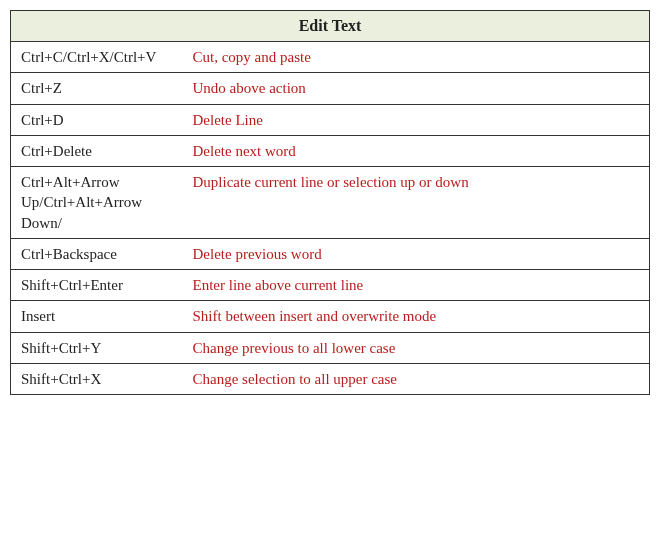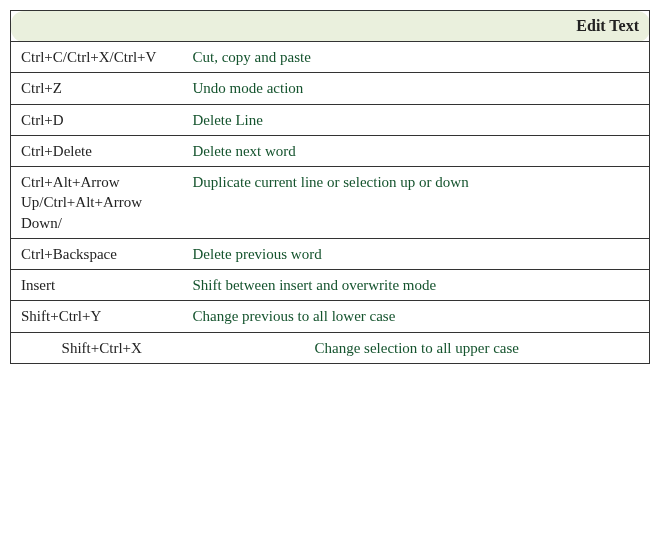--- a/index.html
+++ b/index.html
@@ -24,81 +24,84 @@
       font-weight: bold;
       font-size: 16px;
       color: #222;
     }
     .data-row {
       border-bottom: 1px solid #333;
       font-family: Liberation Serif, serif;
     }
     .data-row:last-child {
       border-bottom: none;
-      text-align: center;
     }
     .cell-shortcut {
       width: 168px;
       padding: 5px 6px 5px 10px;
       vertical-align: top;
       word-wrap: break-word;
       line-height: 1.35;
       color: #222;
     }
     .cell-desc {
       padding: 5px 8px 5px 4px;
       vertical-align: top;
       line-height: 1.35;
-      color: #14532d;
+      color: #b91c1c;
     }
     table {
       border-collapse: collapse;
       width: 100%;
       table-layout: fixed;
     }
   </style>
 </head>
 <body>
 
 <table class="table-wrap">
   <colgroup>
     <col style="width:178px">
     <col>
   </colgroup>
   <thead>
     <tr class="header-row">
-      <th colspan="2" class="header-cell" style="text-align:right;border-radius:13px;">Edit Text</th>
+      <th colspan="2" class="header-cell" style="text-align:center;">Edit Text</th>
     </tr>
   </thead>
   <tbody>
     <tr class="data-row">
       <td class="cell-shortcut">Ctrl+C/Ctrl+X/Ctrl+V</td>
       <td class="cell-desc">Cut, copy and paste</td>
     </tr>
     <tr class="data-row">
       <td class="cell-shortcut">Ctrl+Z</td>
-      <td class="cell-desc">Undo mode action</td>
+      <td class="cell-desc">Undo above action</td>
     </tr>
     <tr class="data-row">
       <td class="cell-shortcut">Ctrl+D</td>
       <td class="cell-desc">Delete Line</td>
     </tr>
     <tr class="data-row">
       <td class="cell-shortcut">Ctrl+Delete</td>
       <td class="cell-desc">Delete next word</td>
     </tr>
     <tr class="data-row">
       <td class="cell-shortcut">Ctrl+Alt+Arrow Up/Ctrl+Alt+Arrow Down/</td>
       <td class="cell-desc">Duplicate current line or selection up or down</td>
     </tr>
     <tr class="data-row">
       <td class="cell-shortcut">Ctrl+Backspace</td>
       <td class="cell-desc">Delete previous word</td>
     </tr>
     <tr class="data-row">
+      <td class="cell-shortcut">Shift+Ctrl+Enter</td>
+      <td class="cell-desc">Enter line above current line</td>
+    </tr>
+    <tr class="data-row">
       <td class="cell-shortcut">Insert</td>
       <td class="cell-desc">Shift between insert and overwrite mode</td>
     </tr>
     <tr class="data-row">
       <td class="cell-shortcut">Shift+Ctrl+Y</td>
       <td class="cell-desc">Change previous to all lower case</td>
     </tr>
     <tr class="data-row">
       <td class="cell-shortcut">Shift+Ctrl+X</td>
       <td class="cell-desc">Change selection to all upper case</td>

